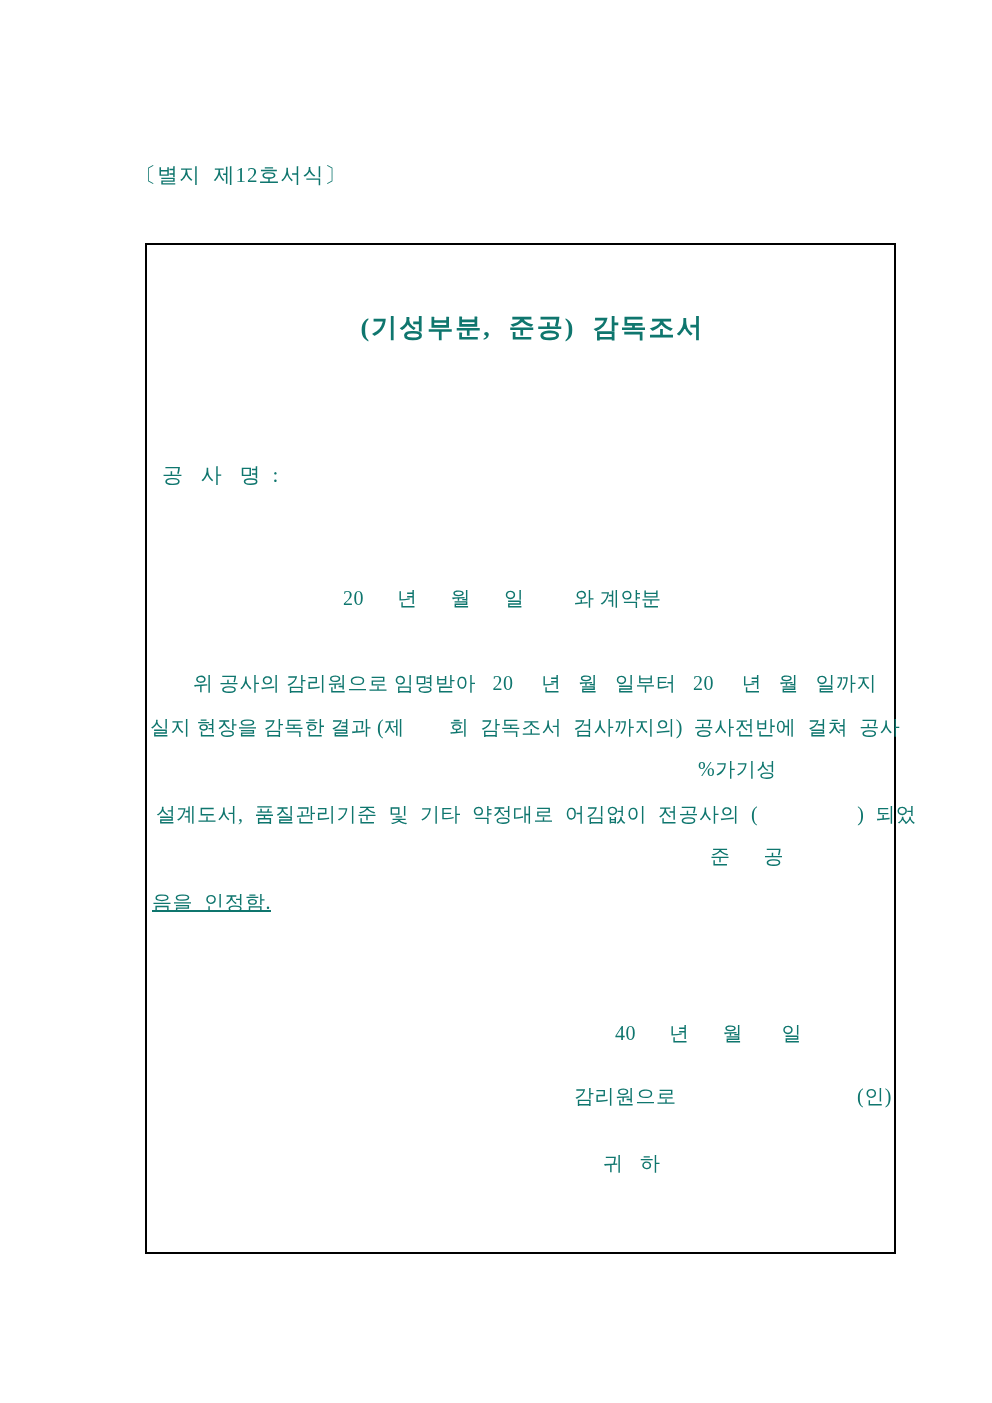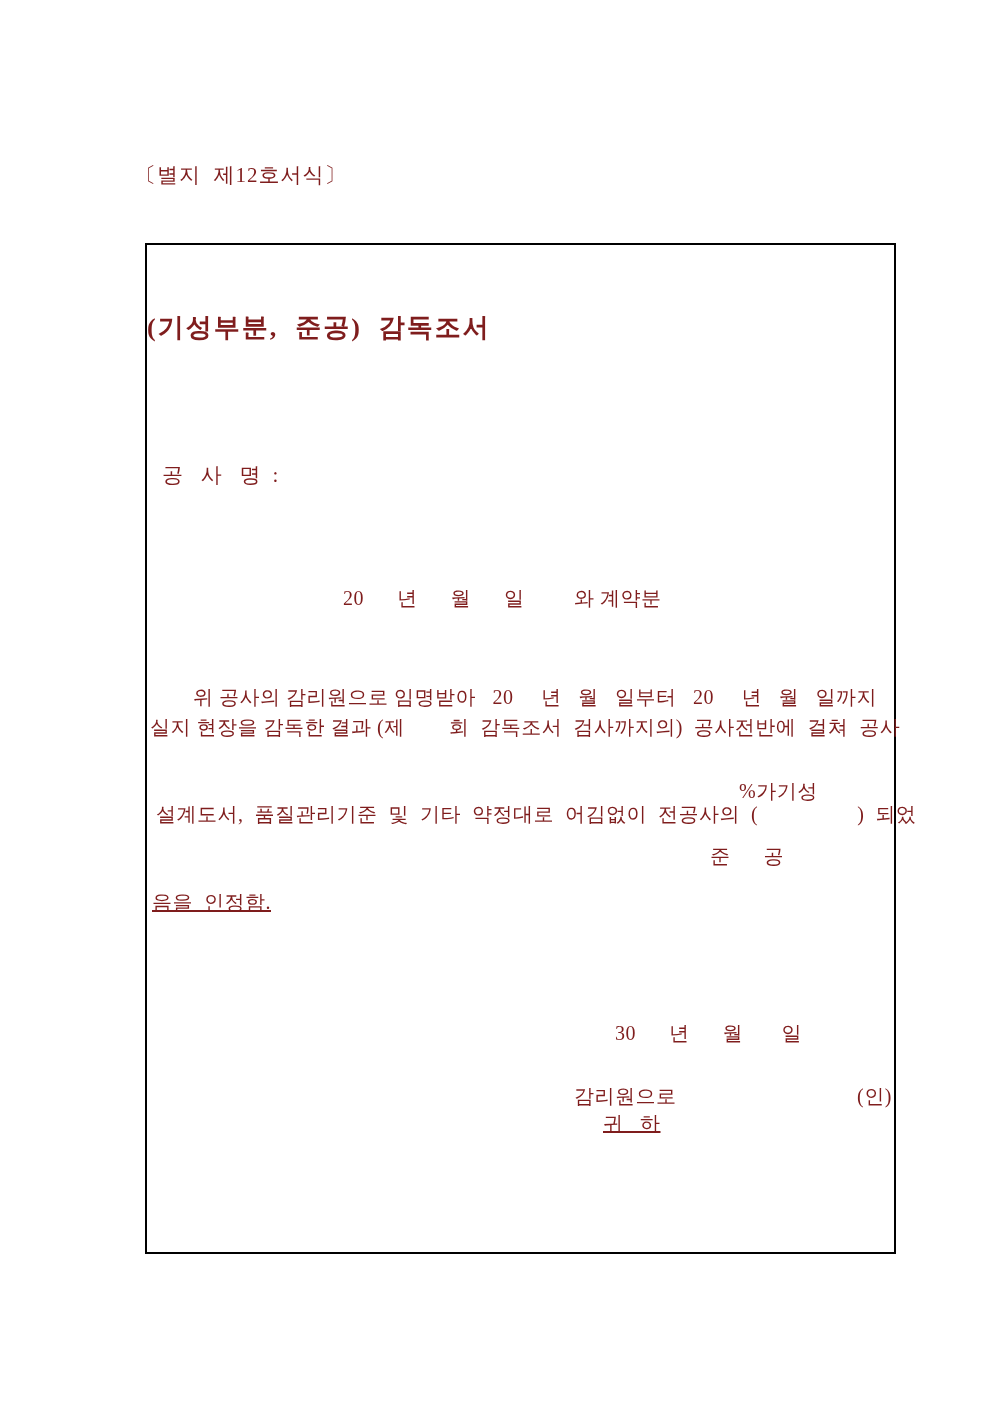--- a/index.html
+++ b/index.html
@@ -6,21 +6,21 @@
     margin: 0;
     padding: 0;
     background: #ffffff;
   }
   .page {
     position: relative;
     width: 992px;
     height: 1403px;
     background: #ffffff;
     font-family: "Liberation Serif", "DejaVu Serif", serif;
-    color: #7f1d1d;
+    color: #0f766e;
     overflow: hidden;
   }
   .txt {
     position: absolute;
     white-space: pre;
     line-height: 1;
     font-size: 20px;
     letter-spacing: 0.5px;
   }
   .form-label {
@@ -32,40 +32,40 @@
   .form-box {
     position: absolute;
     left: 145px;
     top: 243px;
     width: 751px;
     height: 1011px;
     border: 2px solid #000000;
     box-sizing: border-box;
   }
   .title {
-    left: 0;
+    left: 12px;
     top: 70px;
     width: 100%;
-    text-align: left;
+    text-align: center;
     font-size: 26px;
     font-weight: bold;
     letter-spacing: 2px;
   }
   .project-name  { left: 15px;  top: 220px; font-size: 21px; }
   .contract-date { left: 196px; top: 343px; }
-  .body-line1    { left: 46px;  top: 428px; margin-top: 14px; }
+  .body-line1    { left: 46px;  top: 428px; }
   .body-line2    { left: 3px;   top: 472px; }
-  .option-top    { left: 592px; top: 514px; margin-top: 22px; }
+  .option-top    { left: 551px; top: 514px; }
   .body-line3    { left: 9px;   top: 559px; }
   .option-bottom { left: 563px; top: 601px; }
   .body-line4    { left: 5px;   top: 647px; text-decoration: underline; }
   .sign-date     { left: 468px; top: 778px; }
   .supervisor    { left: 427px; top: 841px; }
   .seal          { left: 710px; top: 841px; }
-  .recipient     { left: 456px; top: 868px; text-decoration: underline; }
+  .recipient     { left: 456px; top: 908px; }
 </style>
 </head>
 <body>
 
 <div class="page">
 
   <div class="txt form-label">〔별지  제12호서식〕</div>
 
   <div class="form-box">
 
@@ -80,21 +80,21 @@
     <div class="txt body-line2">실지 현장을 감독한 결과 (제        회  감독조서  검사까지의)  공사전반에  걸쳐  공사</div>
 
     <div class="txt option-top">%가기성</div>
 
     <div class="txt body-line3">설계도서,  품질관리기준  및  기타  약정대로  어김없이  전공사의  (                  )  되었</div>
 
     <div class="txt option-bottom">준      공</div>
 
     <div class="txt body-line4">음을  인정함.</div>
 
-    <div class="txt sign-date">30      년      월       일</div>
+    <div class="txt sign-date">40      년      월       일</div>
 
     <div class="txt supervisor">감리원으로</div>
 
     <div class="txt seal">(인)</div>
 
     <div class="txt recipient">귀   하</div>
 
   </div>
 </div>
 

